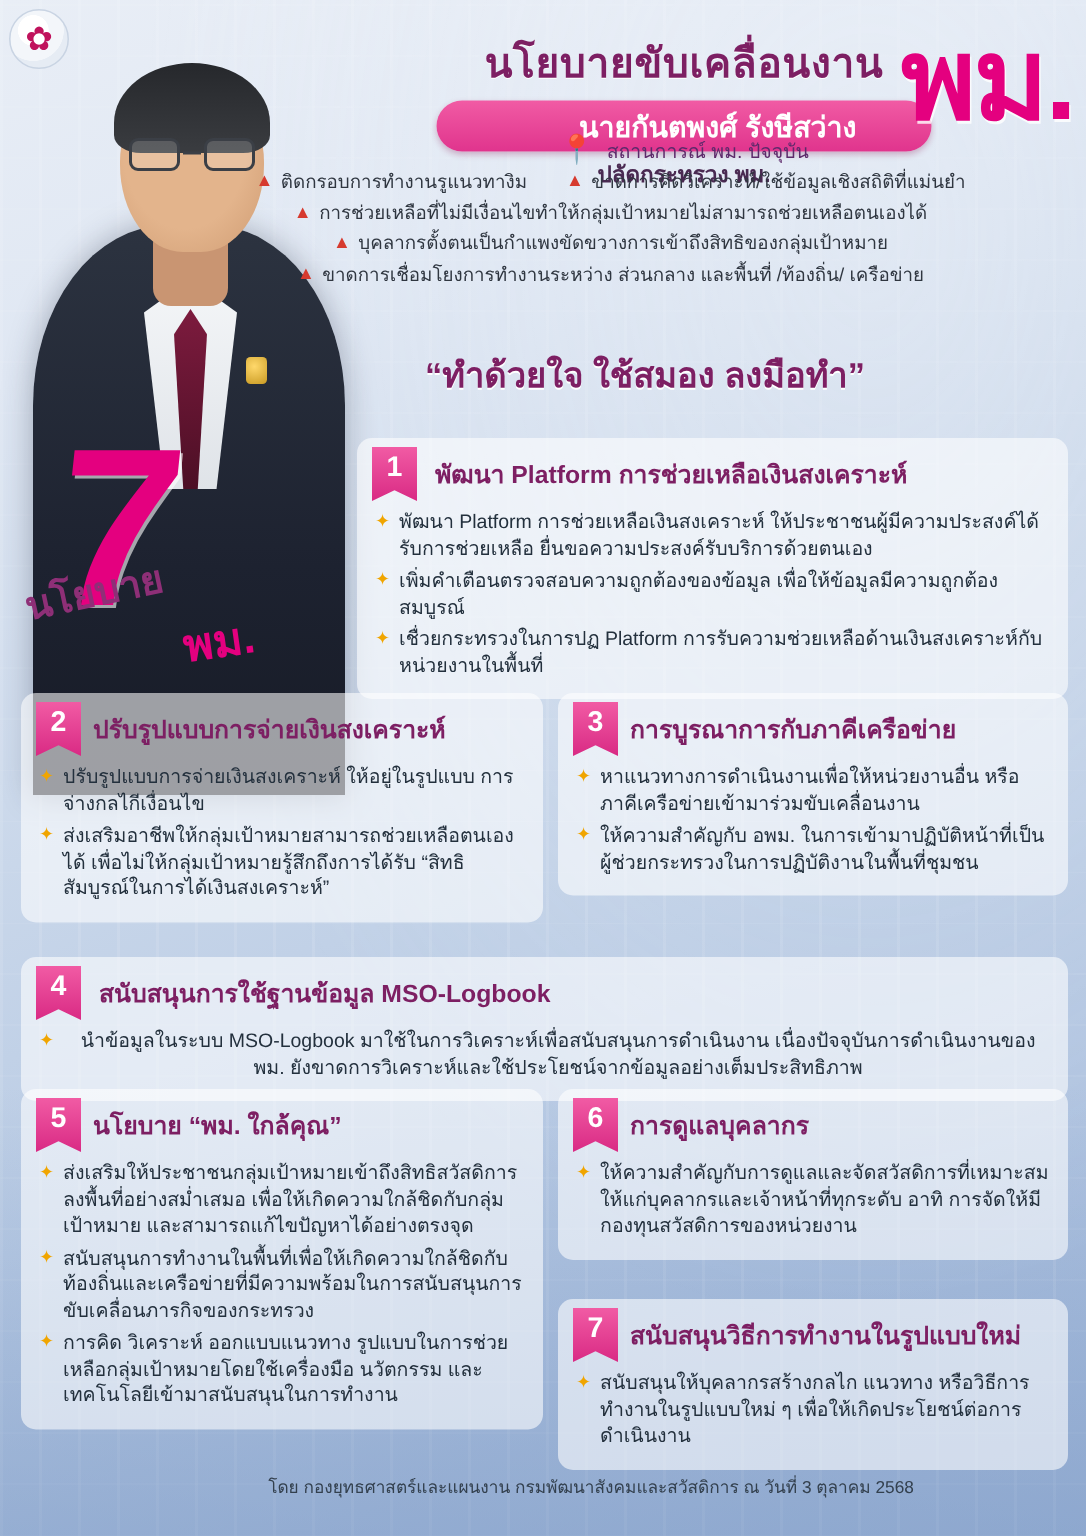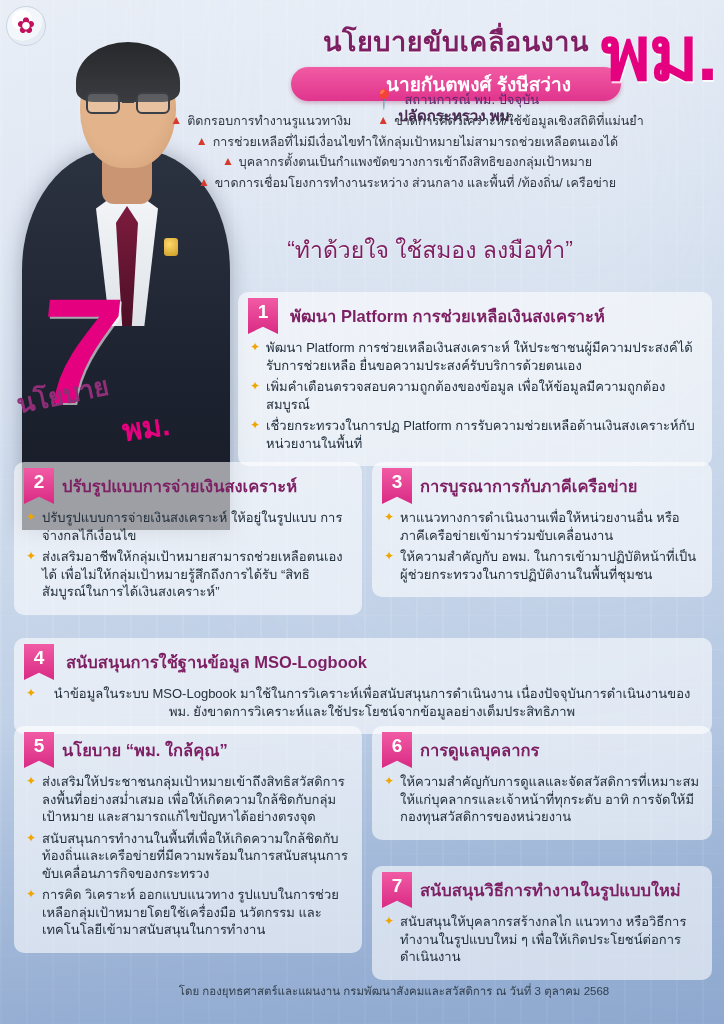--- a/index.html
+++ b/index.html
@@ -137,21 +137,21 @@
     display: flex; align-items: flex-start; gap: 5px;
     font-size: 12.5px; color: #2f3640; line-height: 1.25;
   }
   .warn {
     color: #d63a2f; font-size: 12px; line-height: 1.1; flex: none;
   }
 
   .slogan {
     position: absolute; left: 150px; top: 232px; width: 560px;
     text-align: center;
-    font-size: 23px; font-weight: normal; color: #7d1f63;
+    font-size: 23px; font-weight: bold; color: #7d1f63;
     text-shadow: 0 1px 0 #fff;
   }
 
   
   .seven-wrap {
     position: absolute; left: 10px; top: 282px; width: 210px; height: 190px;
     pointer-events: none;
   }
   .seven {
     position: absolute; left: 28px; top: -6px;

